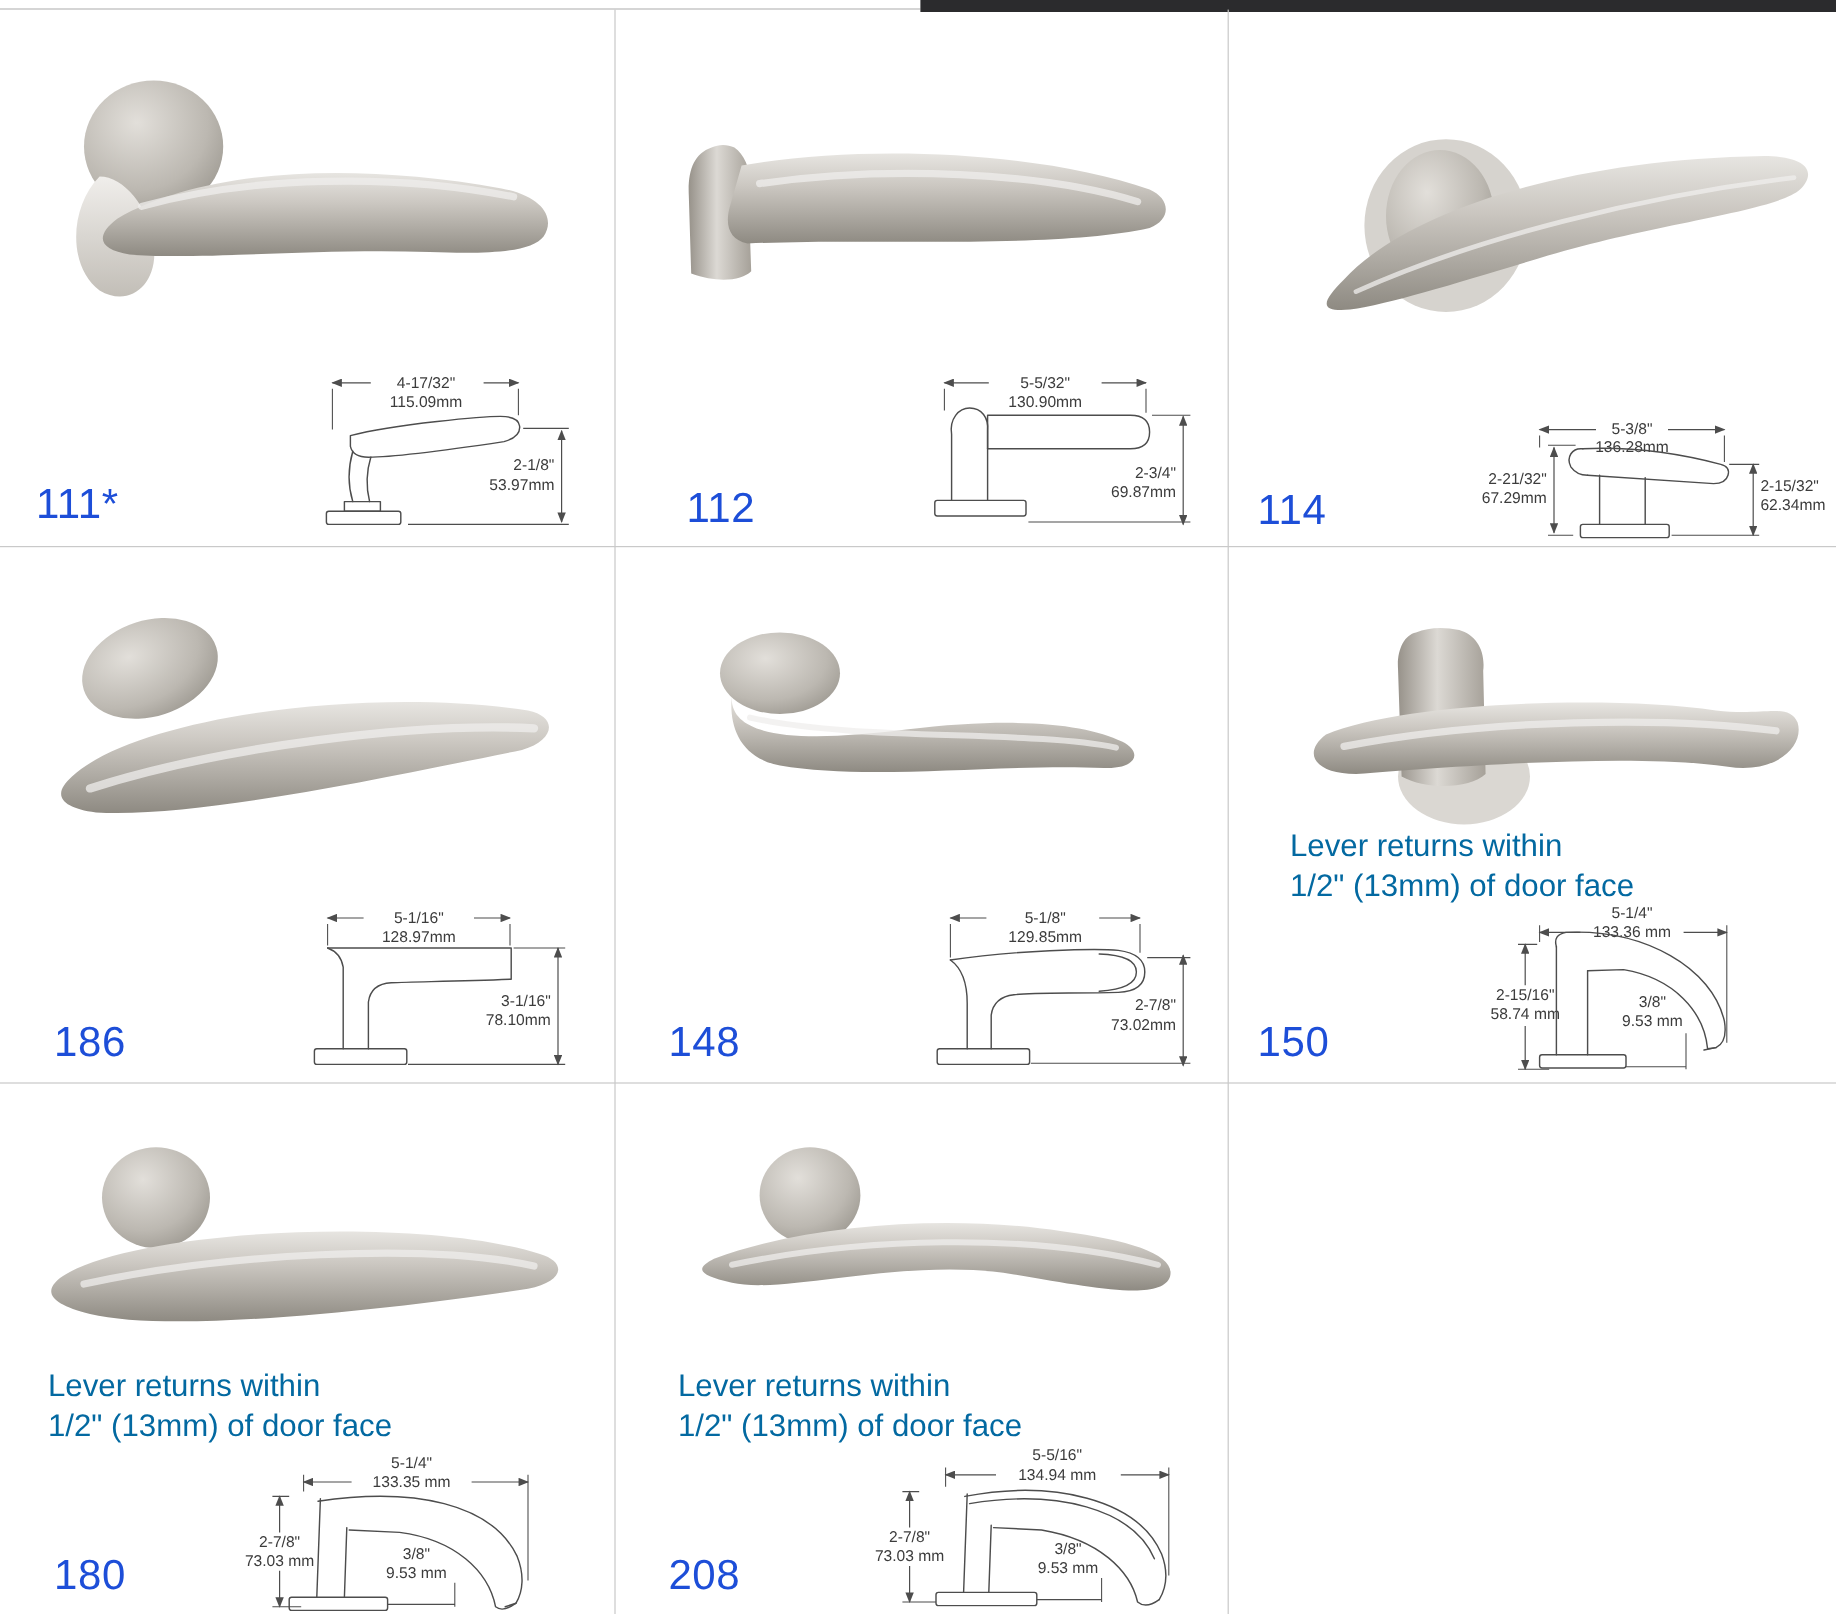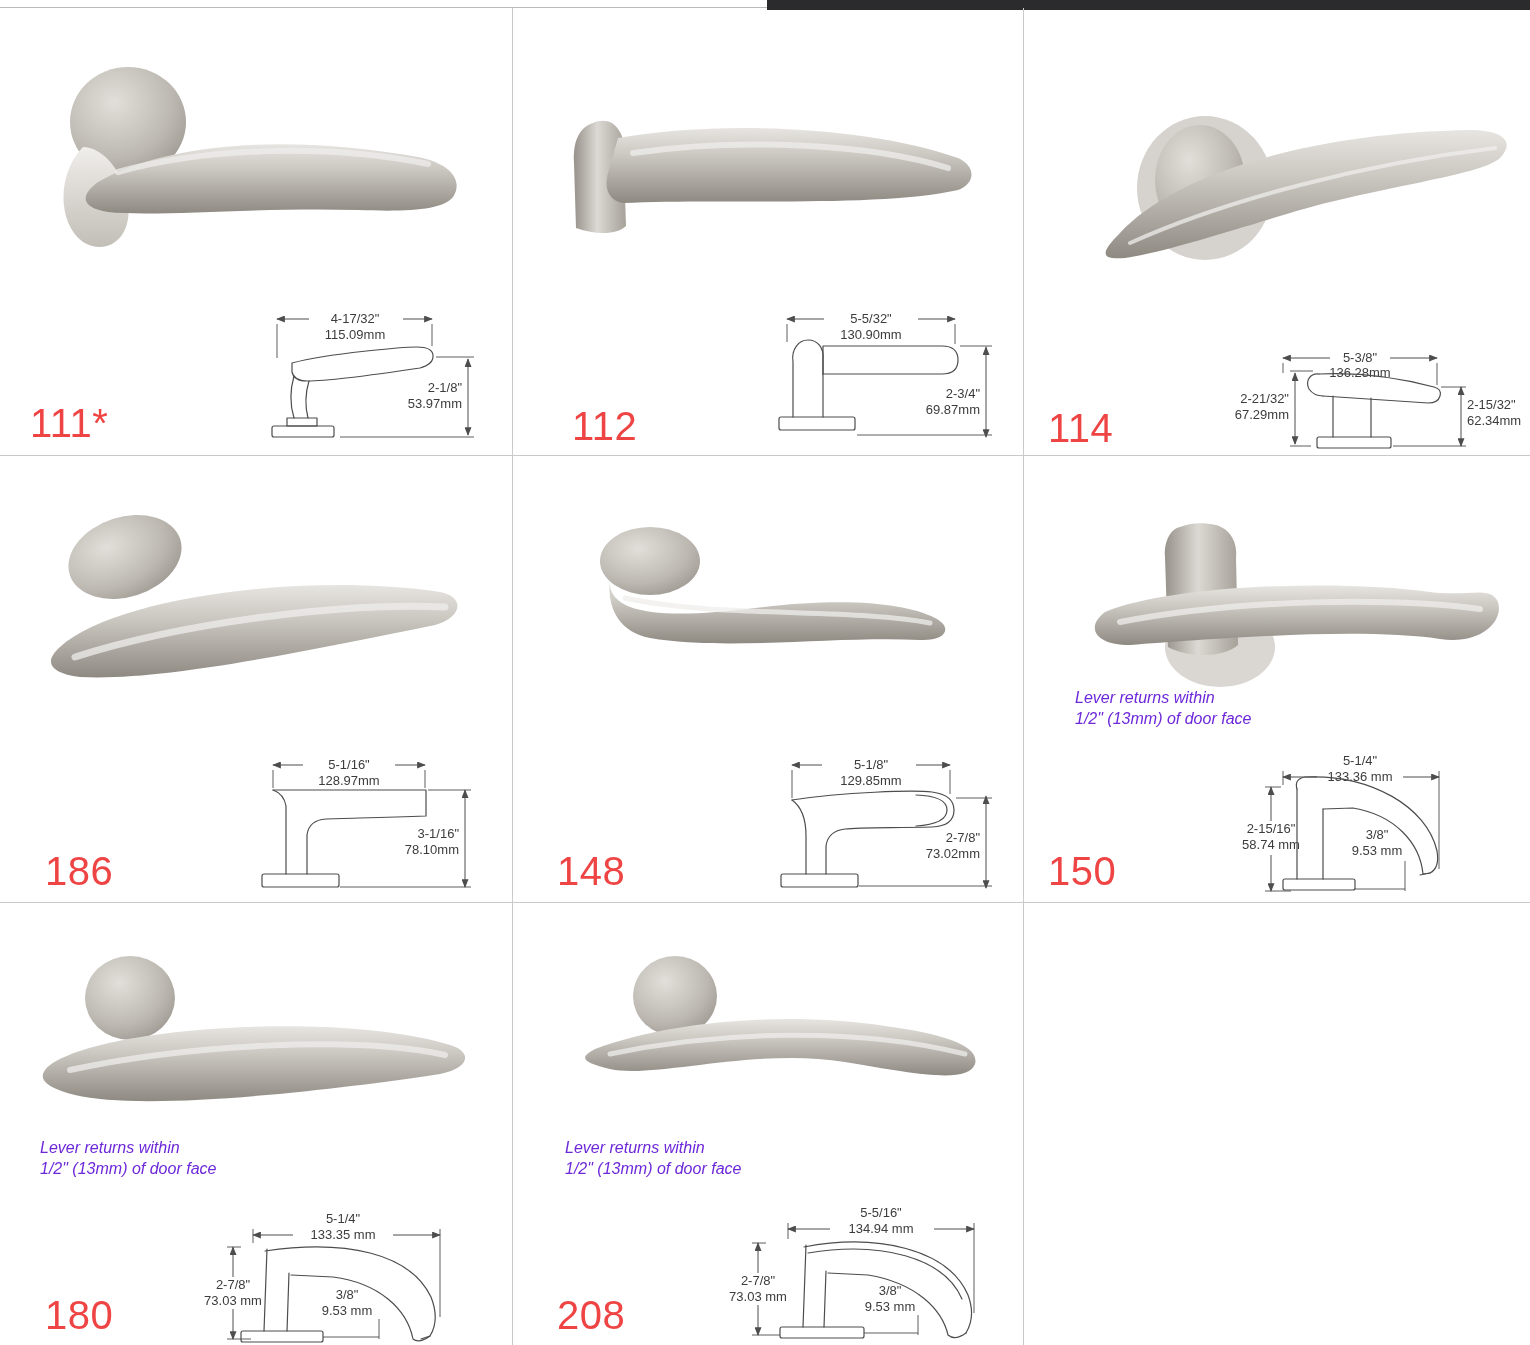--- a/index.html
+++ b/index.html
@@ -4,22 +4,22 @@
 <style>
   html,body{margin:0;padding:0;background:#fff;}
   #page{position:relative;width:1530px;height:1345px;background:#fff;overflow:hidden;
         font-family:"Liberation Sans",sans-serif;}
   .topbar{position:absolute;top:0;left:767px;right:0;height:10px;background:#2b2b2d;}
   .topline{position:absolute;top:7px;left:0;width:767px;height:1px;background:#b9b9b9;}
   .vline{position:absolute;top:8px;bottom:0;width:1px;background:#c9c9c9;}
   .hline{position:absolute;left:0;right:0;height:1px;background:#c9c9c9;}
   .cell{position:absolute;}
   .cell svg,.model,.note{position:absolute;}
-  .model{font-size:40px;line-height:1;color:#ef4444;letter-spacing:.5px;}
-  .note{font-style:italic;font-size:16px;line-height:1.32;color:#6d28d9;}
+  .model{font-size:35px;line-height:1;color:#1d4ed8;letter-spacing:.5px;}
+  .note{font-size:26px;line-height:1.32;color:#0369a1;}
   .t{font-family:"Liberation Sans",sans-serif;font-size:13px;fill:#3c3c3c;}
   .mid{text-anchor:middle;} .end{text-anchor:end;}
   .dim{stroke:#4d4d4d;stroke-width:1;fill:none;}
   .ext{stroke:#4d4d4d;stroke-width:.9;fill:none;}
   .ol{stroke:#4d4d4d;stroke-width:1.2;fill:none;stroke-linejoin:round;stroke-linecap:round;}
   .hl{fill:none;stroke:#efeeec;stroke-linecap:round;opacity:.75;}
 </style>
 </head>
 <body>
 

